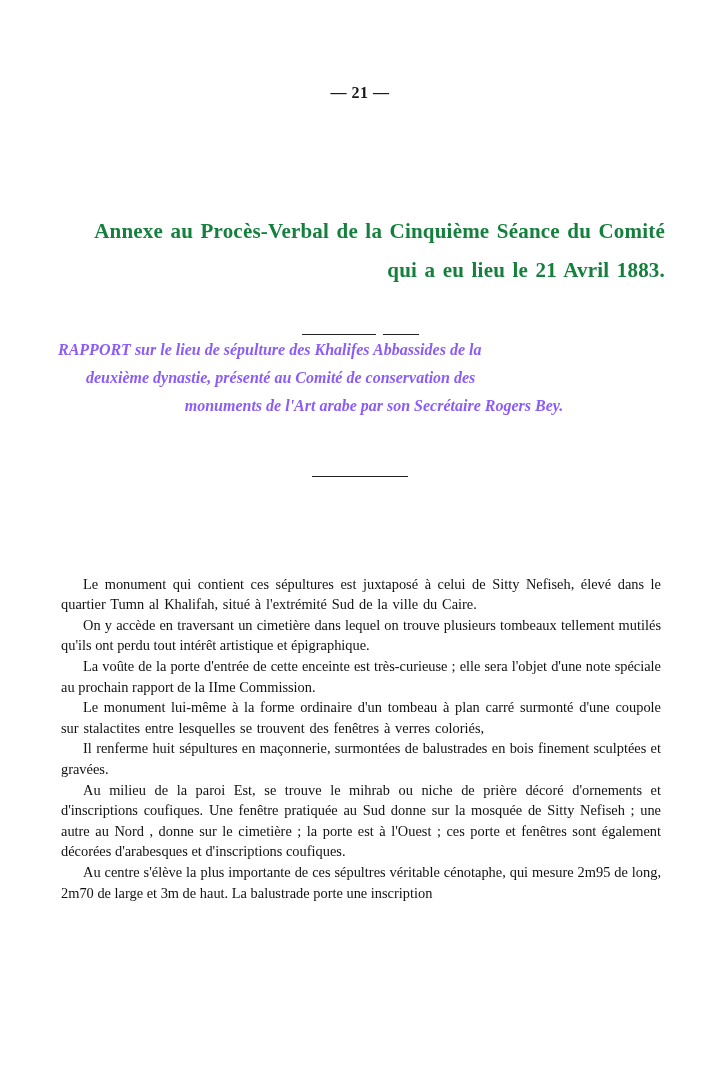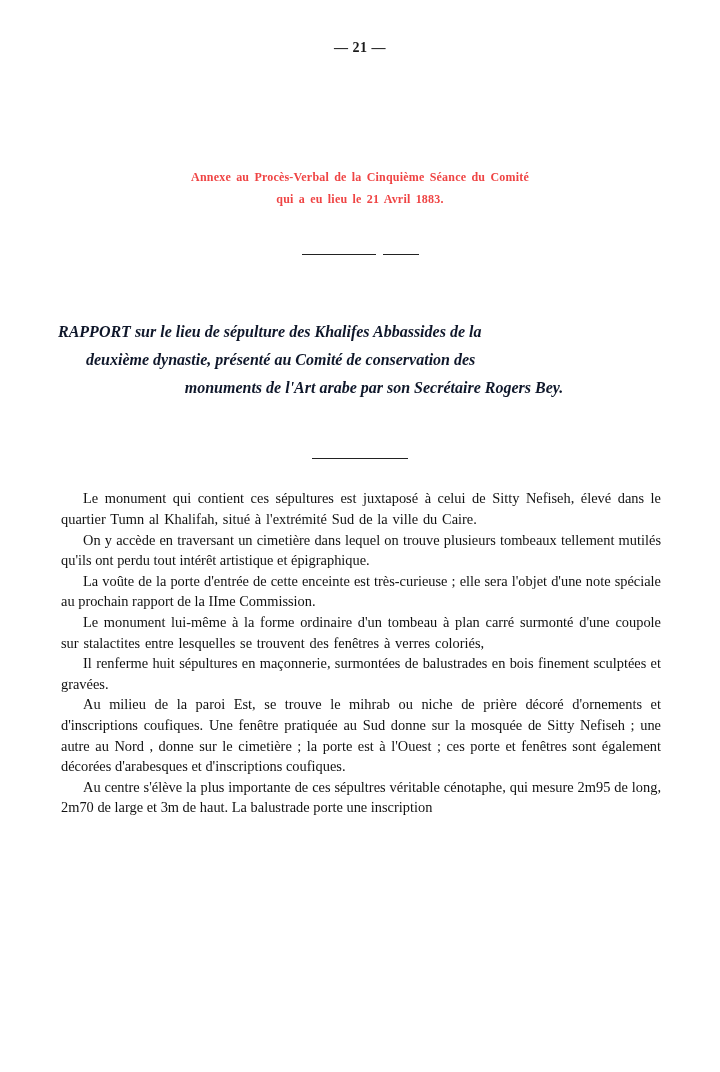--- a/index.html
+++ b/index.html
@@ -16,37 +16,37 @@
     overflow: hidden;
   }
   .page {
     position: relative;
     width: 720px;
     height: 1072px;
     box-sizing: border-box;
     padding: 0 55px;
   }
   .page-number {
-    margin-top: 40px;
+    margin-top: 84px;
     text-align: center;
     font-family: "Liberation Serif", serif;
     font-weight: bold;
-    font-size: 14px;
+    font-size: 16px;
     letter-spacing: 0.5px;
     color: #1a1a1a;
   }
   .annex-heading {
     margin-top: 110px;
-    text-align: center;
+    text-align: right;
     font-family: "Liberation Serif", serif;
     font-weight: bold;
-    font-size: 12px;
+    font-size: 21px;
     line-height: 1.85;
     letter-spacing: 0.2px;
-    color: #ef4444;
+    color: #15803d;
   }
   .annex-heading .line1 {
     display: block;
     word-spacing: 2px;
   }
   .annex-heading .line2 {
     display: block;
     word-spacing: 2px;
   }
   .rule-wrap {
@@ -56,47 +56,46 @@
   }
   .rule-wrap .seg {
     display: inline-block;
     height: 0;
     border-top: 1.4px solid #222;
     vertical-align: middle;
   }
   .rule-wrap .seg.a { width: 74px; }
   .rule-wrap .seg.b { width: 36px; margin-left: 7px; }
   .report-title {
-    margin-top: 62px;
     font-family: "Liberation Serif", serif;
     font-style: italic;
     font-weight: bold;
     font-size: 16px;
     line-height: 1.75;
     text-align: justify;
-    color: #0f172a;
+    color: #8b5cf6;
     padding: 0 3px;
   }
   .report-title .l1 { display: block; text-align: justify; }
   .report-title .l2 { display: block; text-align: justify; padding-left: 28px; }
   .report-title .l3 { display: block; text-align: center; padding-left: 28px; }
   .rule2-wrap {
     margin-top: 46px;
     text-align: center;
     height: 12px;
   }
   .rule2-wrap .seg {
     display: inline-block;
     width: 96px;
     height: 0;
     border-top: 1.4px solid #222;
     vertical-align: middle;
   }
   .body-text {
-    margin-top: 28px;
+    margin-top: 96px;
     font-family: "Liberation Serif", serif;
     font-size: 14.4px;
     line-height: 1.43;
     text-align: justify;
     color: #111;
     padding: 0 4px 0 6px;
   }
   .body-text p {
     margin: 0;
     text-indent: 22px;

